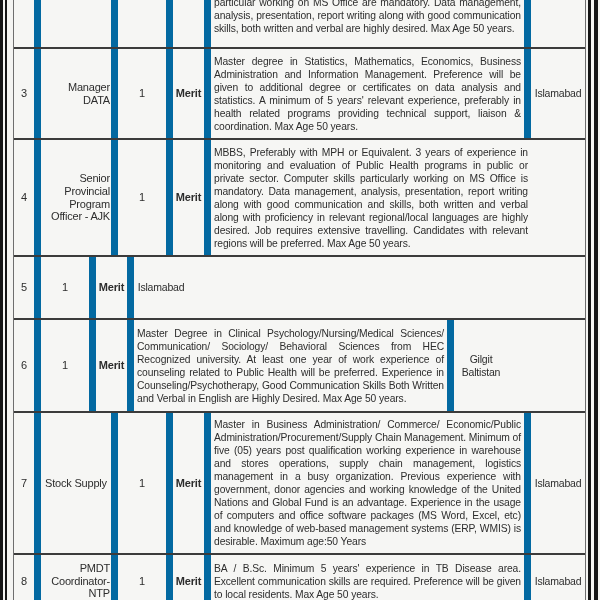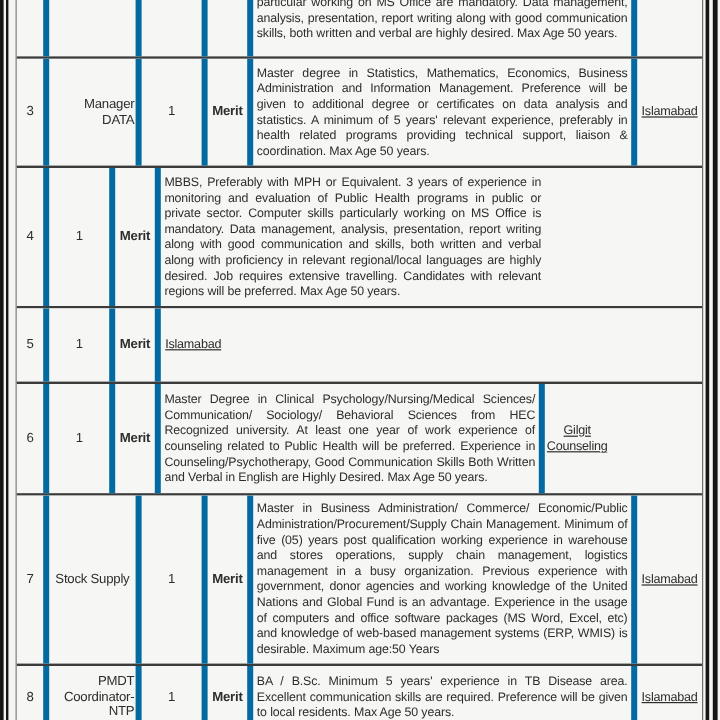--- a/index.html
+++ b/index.html
@@ -42,38 +42,38 @@
   }
   .row {
     display: flex;
     box-sizing: border-box;
     border-bottom: 2px solid #3b3b3b;
     background: #f6f6f4;
   }
   .row:last-child { border-bottom: none; }
   .c {
     box-sizing: border-box;
-    border-right: 5px solid #0369a1;
+    border-right: 7px solid #0369a1;
     display: flex;
     align-items: center;
     justify-content: center;
     text-align: center;
     font-size: 11px;
     line-height: 12.6px;
     letter-spacing: -0.2px;
     overflow: hidden;
     padding: 1px;
   }
   .c:last-child { border-right: none; }
   .c1 { width: 27px; }
   .c2 { width: 77px; text-align: right; }
   .c3 { width: 55px; }
   .c4 { width: 38px; font-weight: bold; }
   .c5 { width: 320px; justify-content: flex-start; }
-  .c6 { width: 54px; font-size: 10.5px; text-decoration: underline; }
+  .c6 { width: 54px; font-size: 10.5px; }
   .desc {
     width: 100%;
     font-size: 10.3px;
     line-height: 13px;
     letter-spacing: -0.1px;
     text-align: justify;
     padding: 0 2px;
   }
   .r-cont { height: 49px; }
   .r-cont .c5 { align-items: flex-start; }
@@ -114,20 +114,21 @@
       <div class="c c3">1</div>
       <div class="c c4">Merit</div>
       <div class="c c5">
         <div class="desc">Master degree in Statistics, Mathematics, Economics, Business Administration and Information Management. Preference will be given to additional degree or certificates on data analysis and statistics. A minimum of 5 years' relevant experience, preferably in health related programs providing technical support, liaison &amp; coordination. Max Age 50 years.</div>
       </div>
       <div class="c c6">Islamabad</div>
     </div>
 
     <div class="row r4">
       <div class="c c1">4</div>
+      <div class="c c2">Senior Provincial Program Officer - AJK</div>
       <div class="c c3">1</div>
       <div class="c c4">Merit</div>
       <div class="c c5">
         <div class="desc">MBBS, Preferably with MPH or Equivalent. 3 years of experience in monitoring and evaluation of Public Health programs in public or private sector. Computer skills particularly working on MS Office is mandatory. Data management, analysis, presentation, report writing along with good communication and skills, both written and verbal along with proficiency in relevant regional/local languages are highly desired. Job requires extensive travelling. Candidates with relevant regions will be preferred. Max Age 50 years.</div>
       </div>
     </div>
 
     <div class="row r5">
       <div class="c c1">5</div>
       <div class="c c3">1</div>
@@ -135,21 +136,21 @@
       <div class="c c6">Islamabad</div>
     </div>
 
     <div class="row r6">
       <div class="c c1">6</div>
       <div class="c c3">1</div>
       <div class="c c4">Merit</div>
       <div class="c c5">
         <div class="desc">Master Degree in Clinical Psychology/Nursing/Medical Sciences/ Communication/ Sociology/ Behavioral Sciences from HEC Recognized university. At least one year of work experience of counseling related to Public Health will be preferred. Experience in Counseling/Psychotherapy, Good Communication Skills Both Written and Verbal in English are Highly Desired. Max Age 50 years.</div>
       </div>
-      <div class="c c6">Gilgit Counseling</div>
+      <div class="c c6">Gilgit Baltistan</div>
     </div>
 
     <div class="row r7">
       <div class="c c1">7</div>
       <div class="c c2">Stock Supply</div>
       <div class="c c3">1</div>
       <div class="c c4">Merit</div>
       <div class="c c5">
         <div class="desc">Master in Business Administration/ Commerce/ Economic/Public Administration/Procurement/Supply Chain Management. Minimum of five (05) years post qualification working experience in warehouse and stores operations, supply chain management, logistics management in a busy organization. Previous experience with government, donor agencies and working knowledge of the United Nations and Global Fund is an advantage. Experience in the usage of computers and office software packages (MS Word, Excel, etc) and knowledge of web-based management systems (ERP, WMIS) is desirable. Maximum age:50 Years</div>
       </div>

